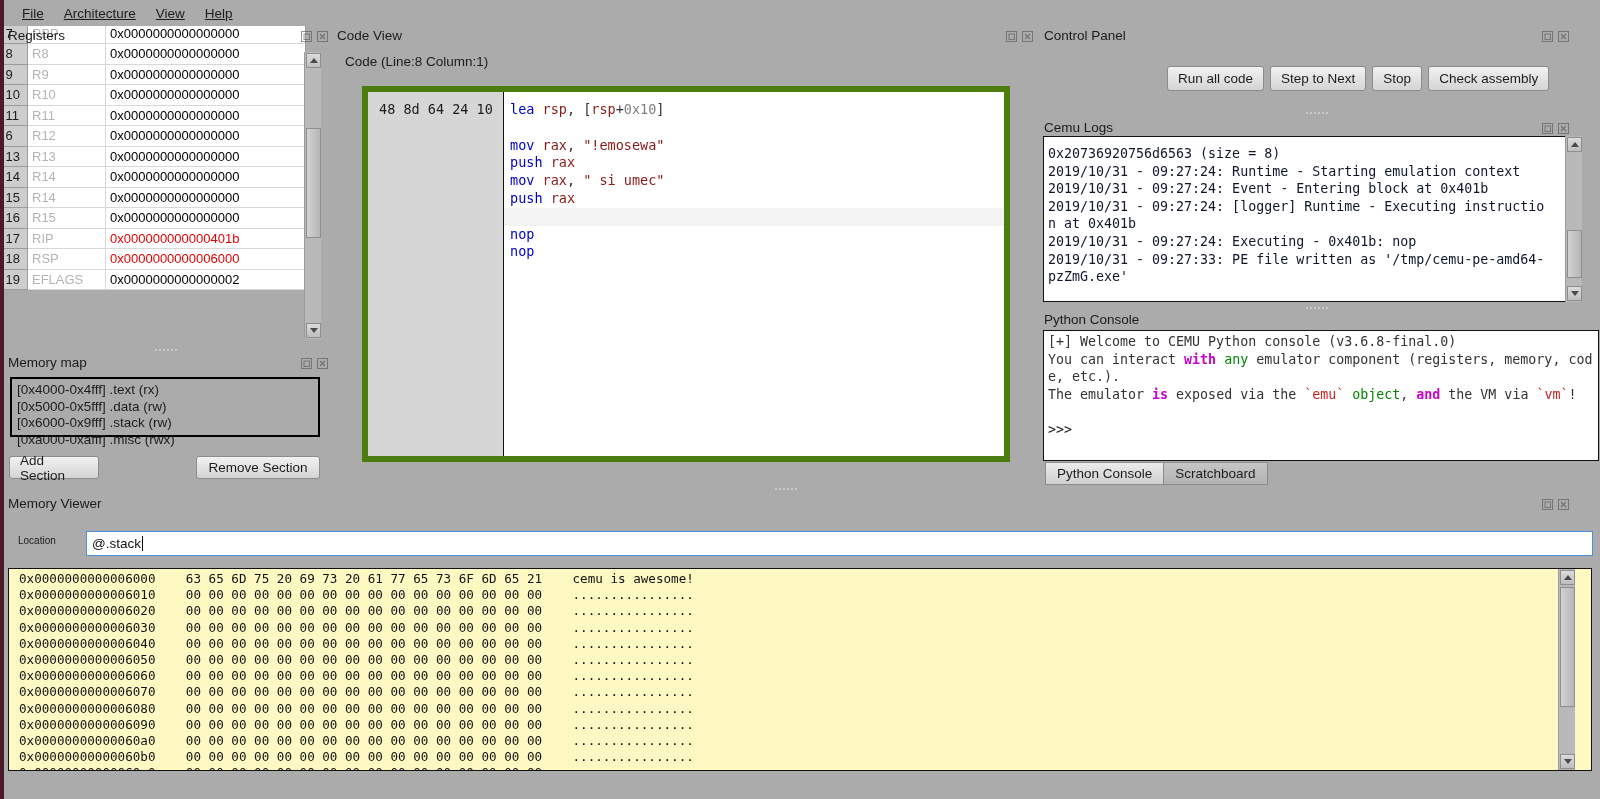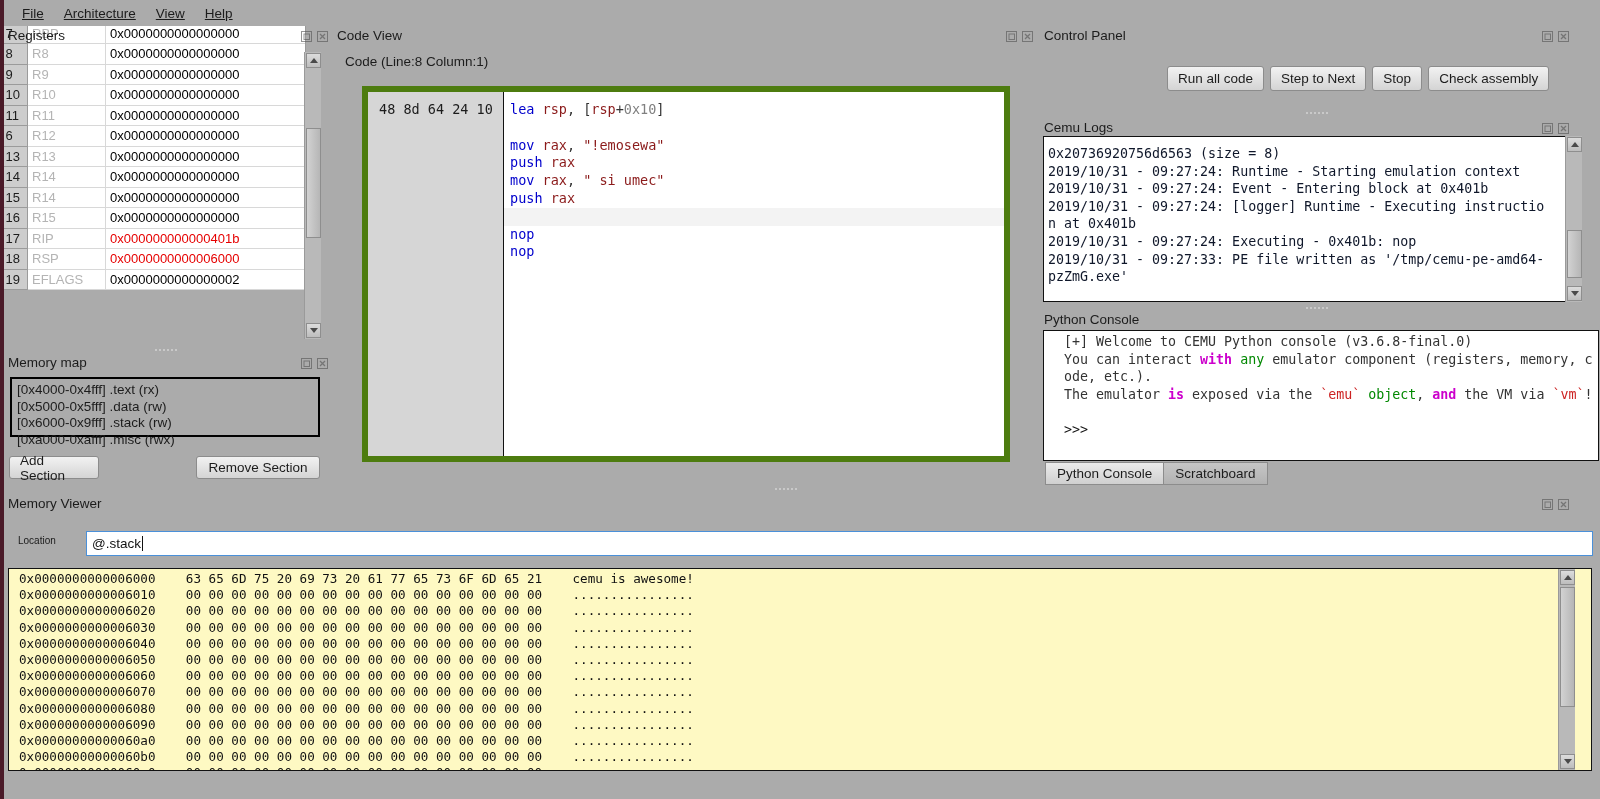--- a/index.html
+++ b/index.html
@@ -138,21 +138,21 @@
   }
   #logs-text {
     padding: 8px 4px; font-family: "DejaVu Sans Mono", monospace;
     font-size: 13.3px; line-height: 17.6px; color: #0f172a; white-space: pre-wrap;
     width: 505px; word-break: break-all;
   }
 
   
   #pyc-frame {
     position: absolute; left: 1043px; top: 330px; width: 556px; height: 131px;
-    border: 1px solid #111; background: #fff; overflow: hidden; padding-left: 16px;
+    border: 1px solid #111; background: #fff; overflow: hidden;
   }
   #pyc-text {
     padding: 2px 4px; font-family: "DejaVu Sans Mono", monospace;
     font-size: 13.3px; line-height: 17.6px; color: #111; white-space: pre-wrap;
     word-break: break-all;
   }
   .kw { color: #cc00cc; font-weight: bold; }
   .bi { color: #008800; }
   .bt { color: #cc2222; }
   .tabs { position: absolute; left: 1045px; top: 462px; display: flex; }

